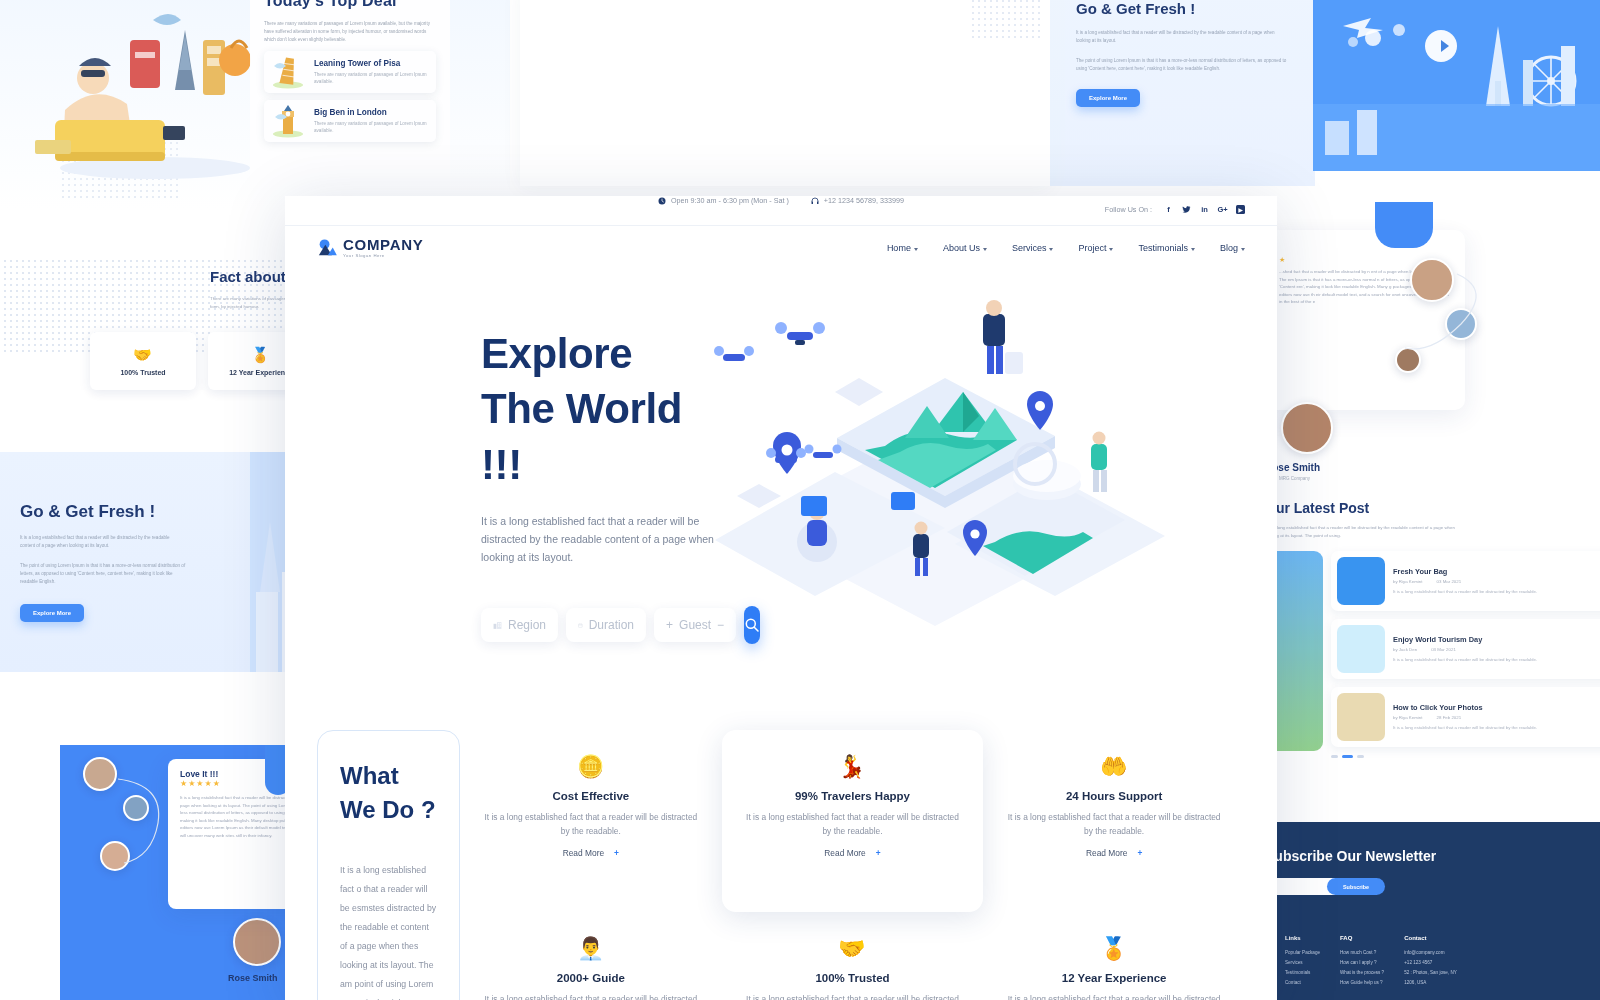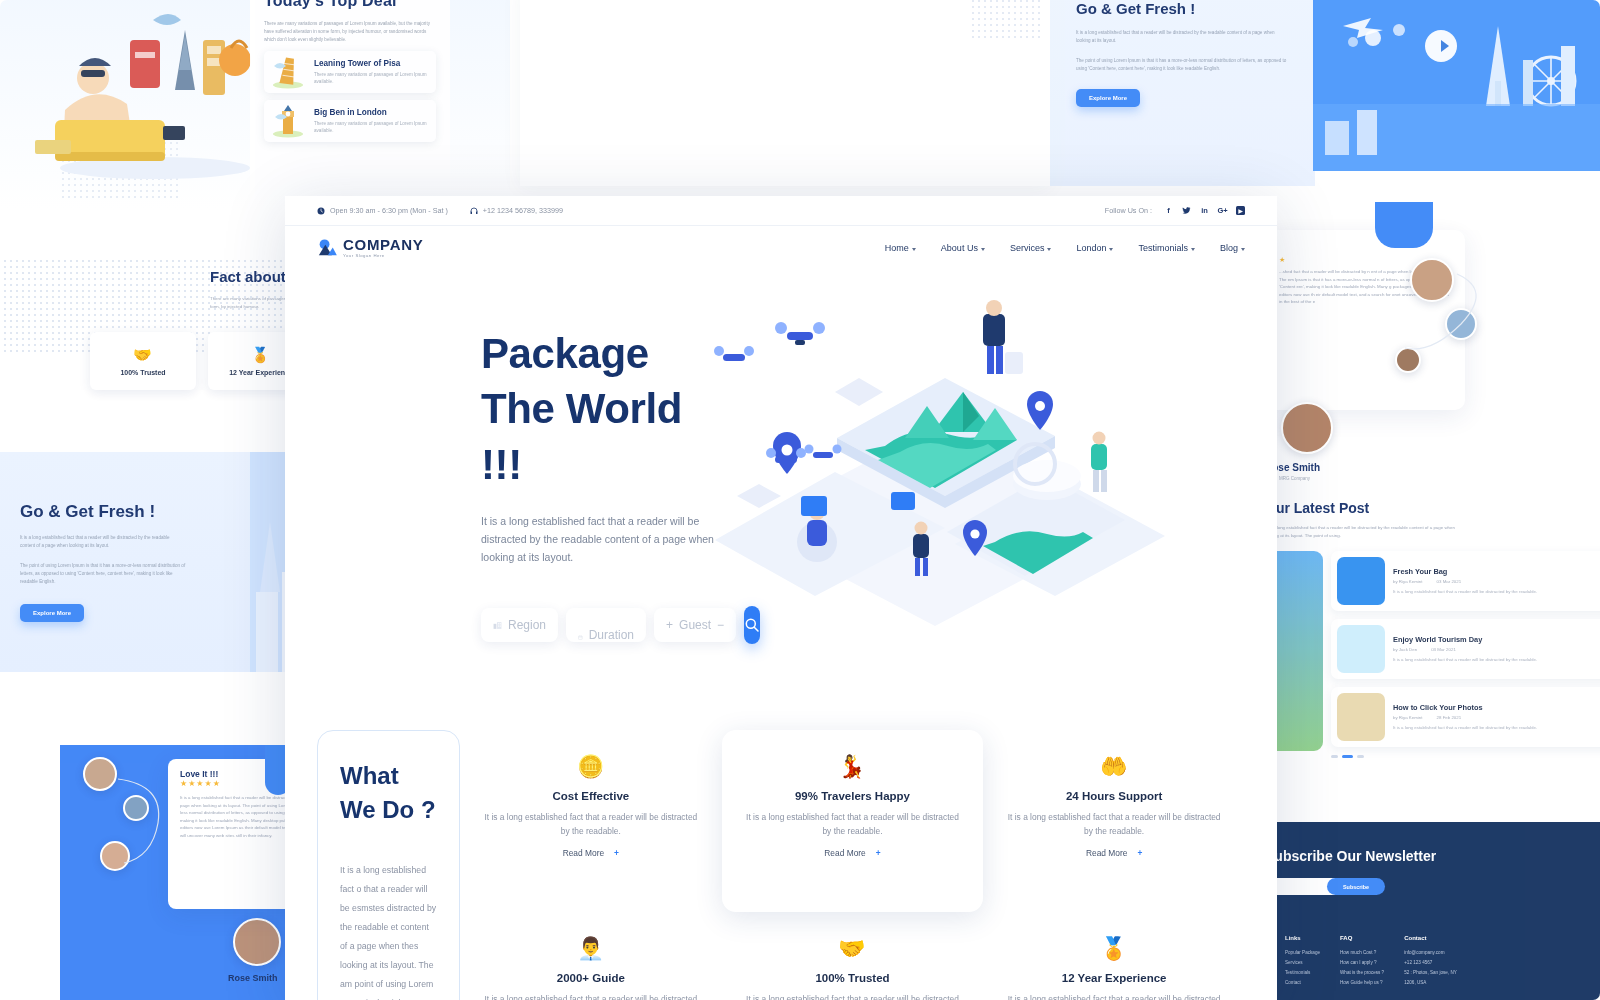--- a/index.html
+++ b/index.html
@@ -3,21 +3,21 @@
 <meta charset="utf-8">
 <style>
   * { box-sizing: border-box; margin: 0; padding: 0; }
   body {
     width: 1600px; height: 1000px;
     font-family: "Liberation Sans", sans-serif;
     background: #ffffff;
     overflow: hidden;
     position: relative;
   }
-  .stage { position: absolute; inset: 0; overflow: hidden; background:#fff;border-radius:7px; }
+  .stage { position: absolute; inset: 0; overflow: hidden; background:#fff; }
 
   
   .bg-sheet { position: absolute; background:#fff; }
   .blurred { filter: blur(0.6px); opacity: .95; }
 
   
   .dots {
     background-image: radial-gradient(#dfe6f2 1.05px, transparent 1.15px);
     background-size: 6px 6px;
   }
@@ -73,21 +73,21 @@
   #main-panel {
     position:absolute; left:285px; top:196px; width:992px; height:810px;
     background:#fff; box-shadow: 0 10px 60px rgba(22,48,100,.16);
     overflow:hidden;
   }
 
   
   .topbar {
     height:30px; border-bottom:1px solid #edf1f7;
     display:flex; align-items:center; padding:0 32px; gap:0;
-    font-size:7.2px; color:#8a93a3;
+    font-size:7.2px; color:#8a93a3;flex-direction:column;
   }
   .tb-left { display:flex; align-items:center; gap:22px; }
   .tb-item { display:flex; align-items:center; gap:5px; white-space:nowrap; }
   .tb-right { margin-left:auto; display:flex; align-items:center; gap:9px; }
   .tb-follow { font-size:7.2px; color:#8a93a3; margin-right:3px; }
   .soc { width:9px; height:9px; display:flex; align-items:center; justify-content:center;
          color:#20386d; font-size:7.5px; font-weight:bold; }
   .soc.yt { background:#20386d; color:#fff; border-radius:1.5px; font-size:5.5px; }
 
   
@@ -108,21 +108,21 @@
   .hero-h1 { font-size:42px; line-height:1.32; font-weight:bold; color:#17346d; letter-spacing:-.4px; }
   .hero-p { margin-top:20px; font-size:10.5px; line-height:18px; color:#7b869a; width:250px; }
   .search-bar { margin-top:40px; display:flex; align-items:center; gap:8px; }
   .sfield {
     height:34px; border-radius:8px; background:#fff;
     box-shadow:0 3px 12px rgba(30,60,120,.09);
     display:flex; align-items:center; gap:6px; padding:0 12px;
     font-size:12px; color:#b9c1cf;
   }
   .sfield.region { width:78px; }
-  .sfield.duration { width:80px;align-items:flex-end; }
+  .sfield.duration { width:80px; }
   .sfield.guest { width:82px; justify-content:space-between; }
   .sbtn {
     width:38px;height:38px;border-radius:9px;background:#2f7df6;border:none;
     display:flex;align-items:center;justify-content:center;cursor:pointer;
     box-shadow:0 5px 14px rgba(47,125,246,.38);
   }
   .hero-right { flex:1; position:relative; }
 
   
   .wwd-section { padding:0 32px; display:flex; gap:0; }
@@ -481,37 +481,37 @@
         </div>
         <div class="nav-link">
           <span>About Us</span>
           <i class="caret"></i>
         </div>
         <div class="nav-link">
           <span>Services</span>
           <i class="caret"></i>
         </div>
         <div class="nav-link">
-          <span>London</span>
+          <span>Project</span>
           <i class="caret"></i>
         </div>
         <div class="nav-link">
           <span>Testimonials</span>
           <i class="caret"></i>
         </div>
         <div class="nav-link">
           <span>Blog</span>
           <i class="caret"></i>
         </div>
       </div>
     </div>
 
     <div class="hero">
       <div class="hero-left" style="padding-left:196px;">
-        <div class="hero-h1">Package</div>
+        <div class="hero-h1">Explore</div>
         <div class="hero-h1">The World !!!</div>
         <div class="hero-p">It is a long established fact that a reader will be distracted by the readable content of a page when looking at its layout.</div>
 
         <div class="search-bar">
           <div class="sfield region">
             <svg width="9" height="9" viewBox="0 0 16 16">
               <rect x="1" y="5" width="5" height="9" fill="#d6dce7"></rect>
               <rect x="7" y="2" width="8" height="12" fill="#e3e8f1"></rect>
               <rect x="9" y="4" width="2" height="2" fill="#fff"></rect>
                 <rect x="12" y="4" width="2" height="2" fill="#fff"></rect>

